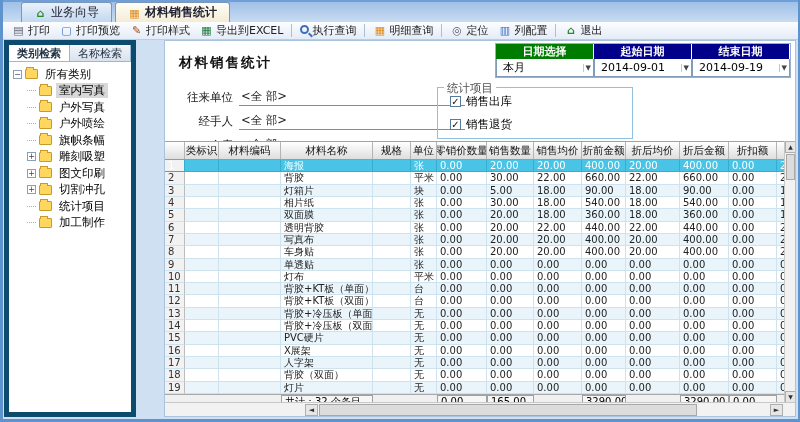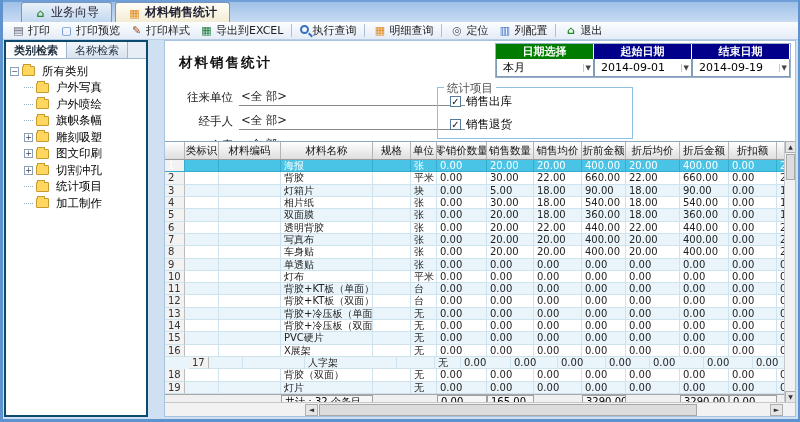--- a/index.html
+++ b/index.html
@@ -11,21 +11,21 @@
   .wtab{display:inline-flex;align-items:center;gap:4px;height:20px;padding:0 12px;margin-right:3px;border:1px solid #7a96b8;border-bottom:none;border-radius:3px 3px 0 0;background:linear-gradient(#e9f1fa,#c2d8ef);font-size:12px;color:#223;cursor:default;white-space:nowrap}
   .wtab.active{background:linear-gradient(#fffef6,#f3ecd6);font-weight:bold}
   .ic{display:inline-block;width:13px;text-align:center;font-size:11px;line-height:13px}
 
   
   #toolbar{position:absolute;left:0;top:22px;right:0;height:18px;background:linear-gradient(#fcfdff,#e4ecf7);border-bottom:1px solid #b9cde4;display:flex;align-items:center;padding:0 4px;font-size:11px;white-space:nowrap}
   .tbtn{display:inline-flex;align-items:center;gap:3px;padding:1px 5px;border-radius:2px;cursor:default;color:#222}
   .tsep{width:1px;height:13px;background:#aebfd4;margin:0 3px}
 
   
-  #sidebar{position:absolute;left:1px;top:40px;width:144px;bottom:2px;background:#fff;border:2px solid #0c4a6e}
+  #sidebar{position:absolute;left:1px;top:40px;width:132px;bottom:2px;background:#fff;border:5px solid #0c4a6e}
   #side-tabs{display:flex;height:17px;background:#e8eef6;border-bottom:1px solid #9ab8d4}
   .stab{flex:0 0 auto;padding:1px 8px;font-size:11px;border-right:1px solid #9ab8d4;background:linear-gradient(#f2f5fa,#d8e2ee);color:#234;cursor:default}
   .stab.active{background:#fff;font-weight:bold}
   #tree{position:absolute;left:0;right:0;top:18px;bottom:50px;overflow:hidden;padding:3px 0 0 4px;font-size:11.5px}
   .trow{display:flex;align-items:center;height:16.5px;white-space:nowrap;cursor:default}
   .trow .lbl{padding:0 3px}
   .trow.selected .lbl{background:#d8d8d8}
   .expbox{display:inline-block;width:9px;height:9px;border:1px solid #8aa0b8;background:#fff;font-size:8px;line-height:7px;text-align:center;color:#445;margin-right:3px;flex:0 0 auto}
   .twig{display:inline-block;width:9px;height:1px;border-top:1px dotted #9ab0c4;margin-right:3px;flex:0 0 auto}
   .folder{display:inline-block;width:13px;height:10px;background:#ffd65e;border:1px solid #c79a2e;border-radius:1px;position:relative;margin-right:4px;flex:0 0 auto}
@@ -144,20 +144,25 @@
     <div id="side-tabs">
         <div class="stab active">类别检索</div>
         <div class="stab">名称检索</div>
       </div>
     <div id="tree">
         <div class="trow">
           <span class="expbox">−</span>
           <span class="folder"></span>
           <span class="lbl">所有类别</span>
         </div>
+        <div class="trow selected" style="padding-left:14px">
+          <span class="twig"></span>
+          <span class="folder"></span>
+          <span class="lbl">室内写真</span>
+        </div>
         <div class="trow" style="padding-left:14px">
           <span class="twig"></span>
           <span class="folder"></span>
           <span class="lbl">户外写真</span>
         </div>
         <div class="trow" style="padding-left:14px">
           <span class="twig"></span>
           <span class="folder"></span>
           <span class="lbl">户外喷绘</span>
         </div>
@@ -514,21 +519,21 @@
             <div class="td c5">无</div>
             <div class="td c6">0.00</div>
             <div class="td c7">0.00</div>
             <div class="td c8">0.00</div>
             <div class="td c9">0.00</div>
             <div class="td c10">0.00</div>
             <div class="td c11">0.00</div>
             <div class="td c12">0.00</div>
             <div class="td c13">0.0</div>
           </div>
-          <div class="tr alt" style="grid-template-columns:20px 34px 62px 92px 38px 26px 50px 47px 48px 44px 54px 49px 48px 18px;padding-left:24px;">
+          <div class="tr alt" style="grid-template-columns:20px 34px 62px 92px 38px 26px 50px 47px 48px 44px 54px 49px 48px 18px;">
             <div class="td c0">17</div>
             <div class="td c1"></div>
             <div class="td c2"></div>
             <div class="td c3">人字架</div>
             <div class="td c4"></div>
             <div class="td c5">无</div>
             <div class="td c6">0.00</div>
             <div class="td c7">0.00</div>
             <div class="td c8">0.00</div>
             <div class="td c9">0.00</div>

